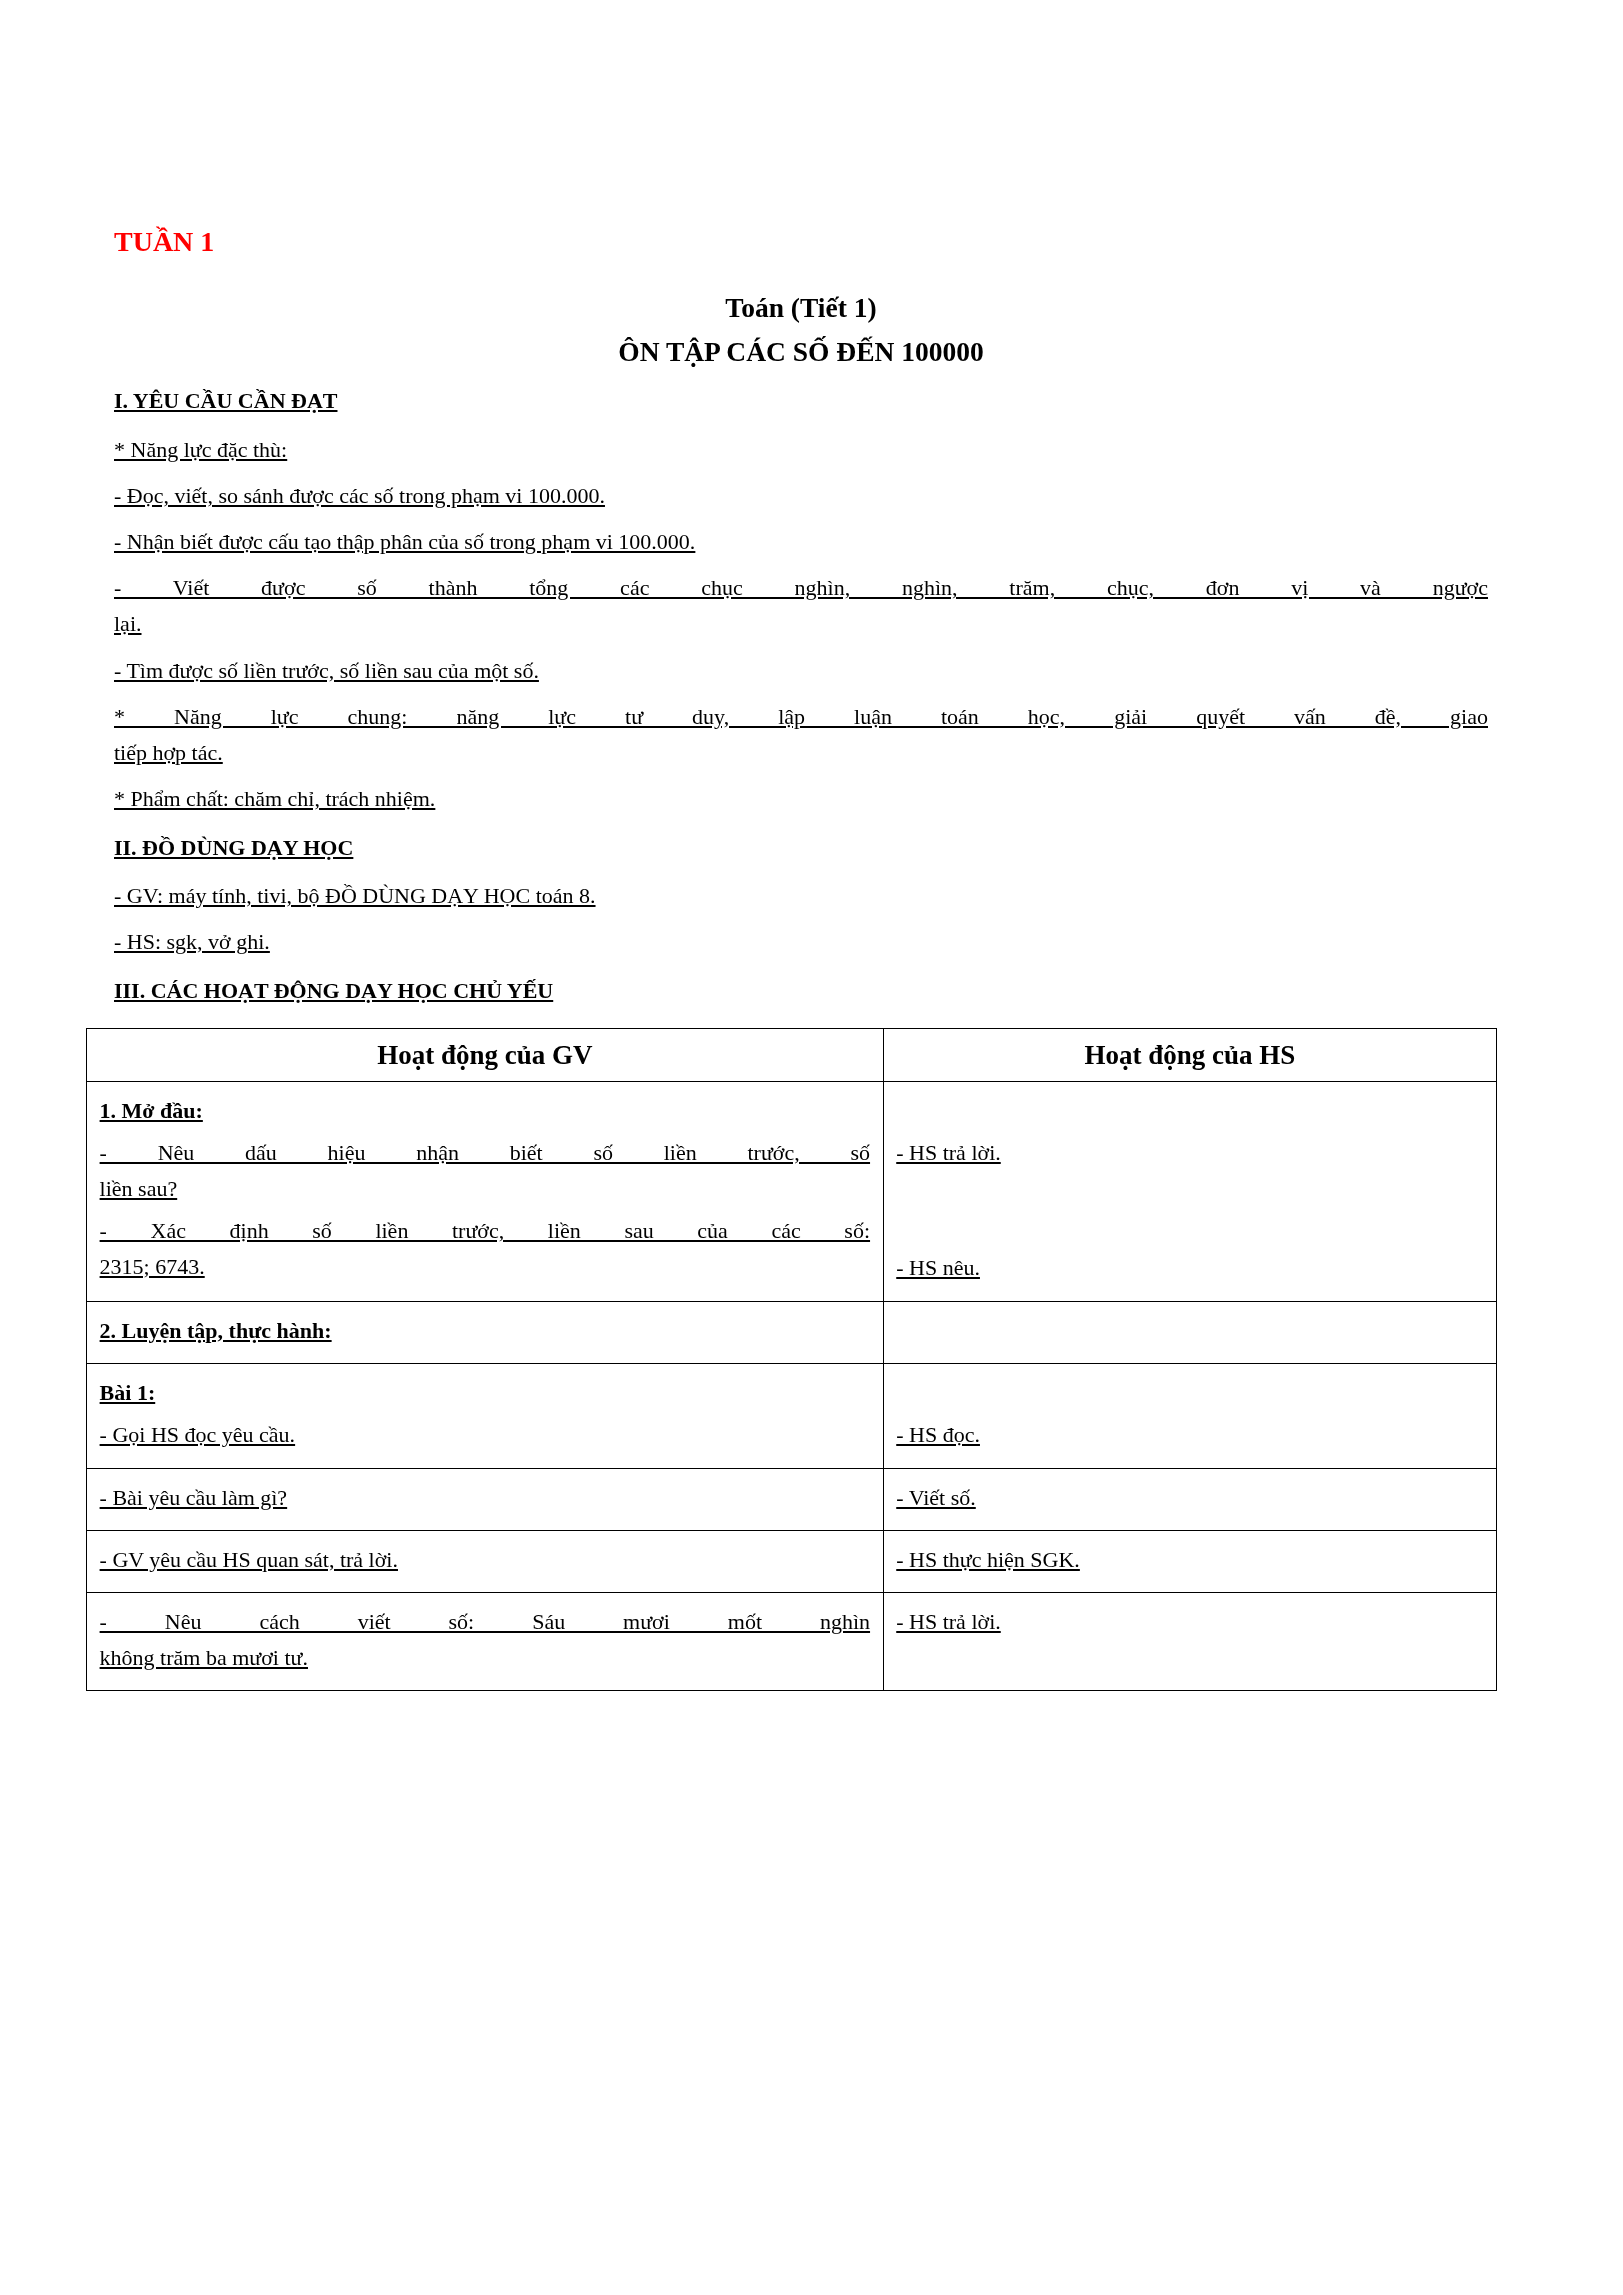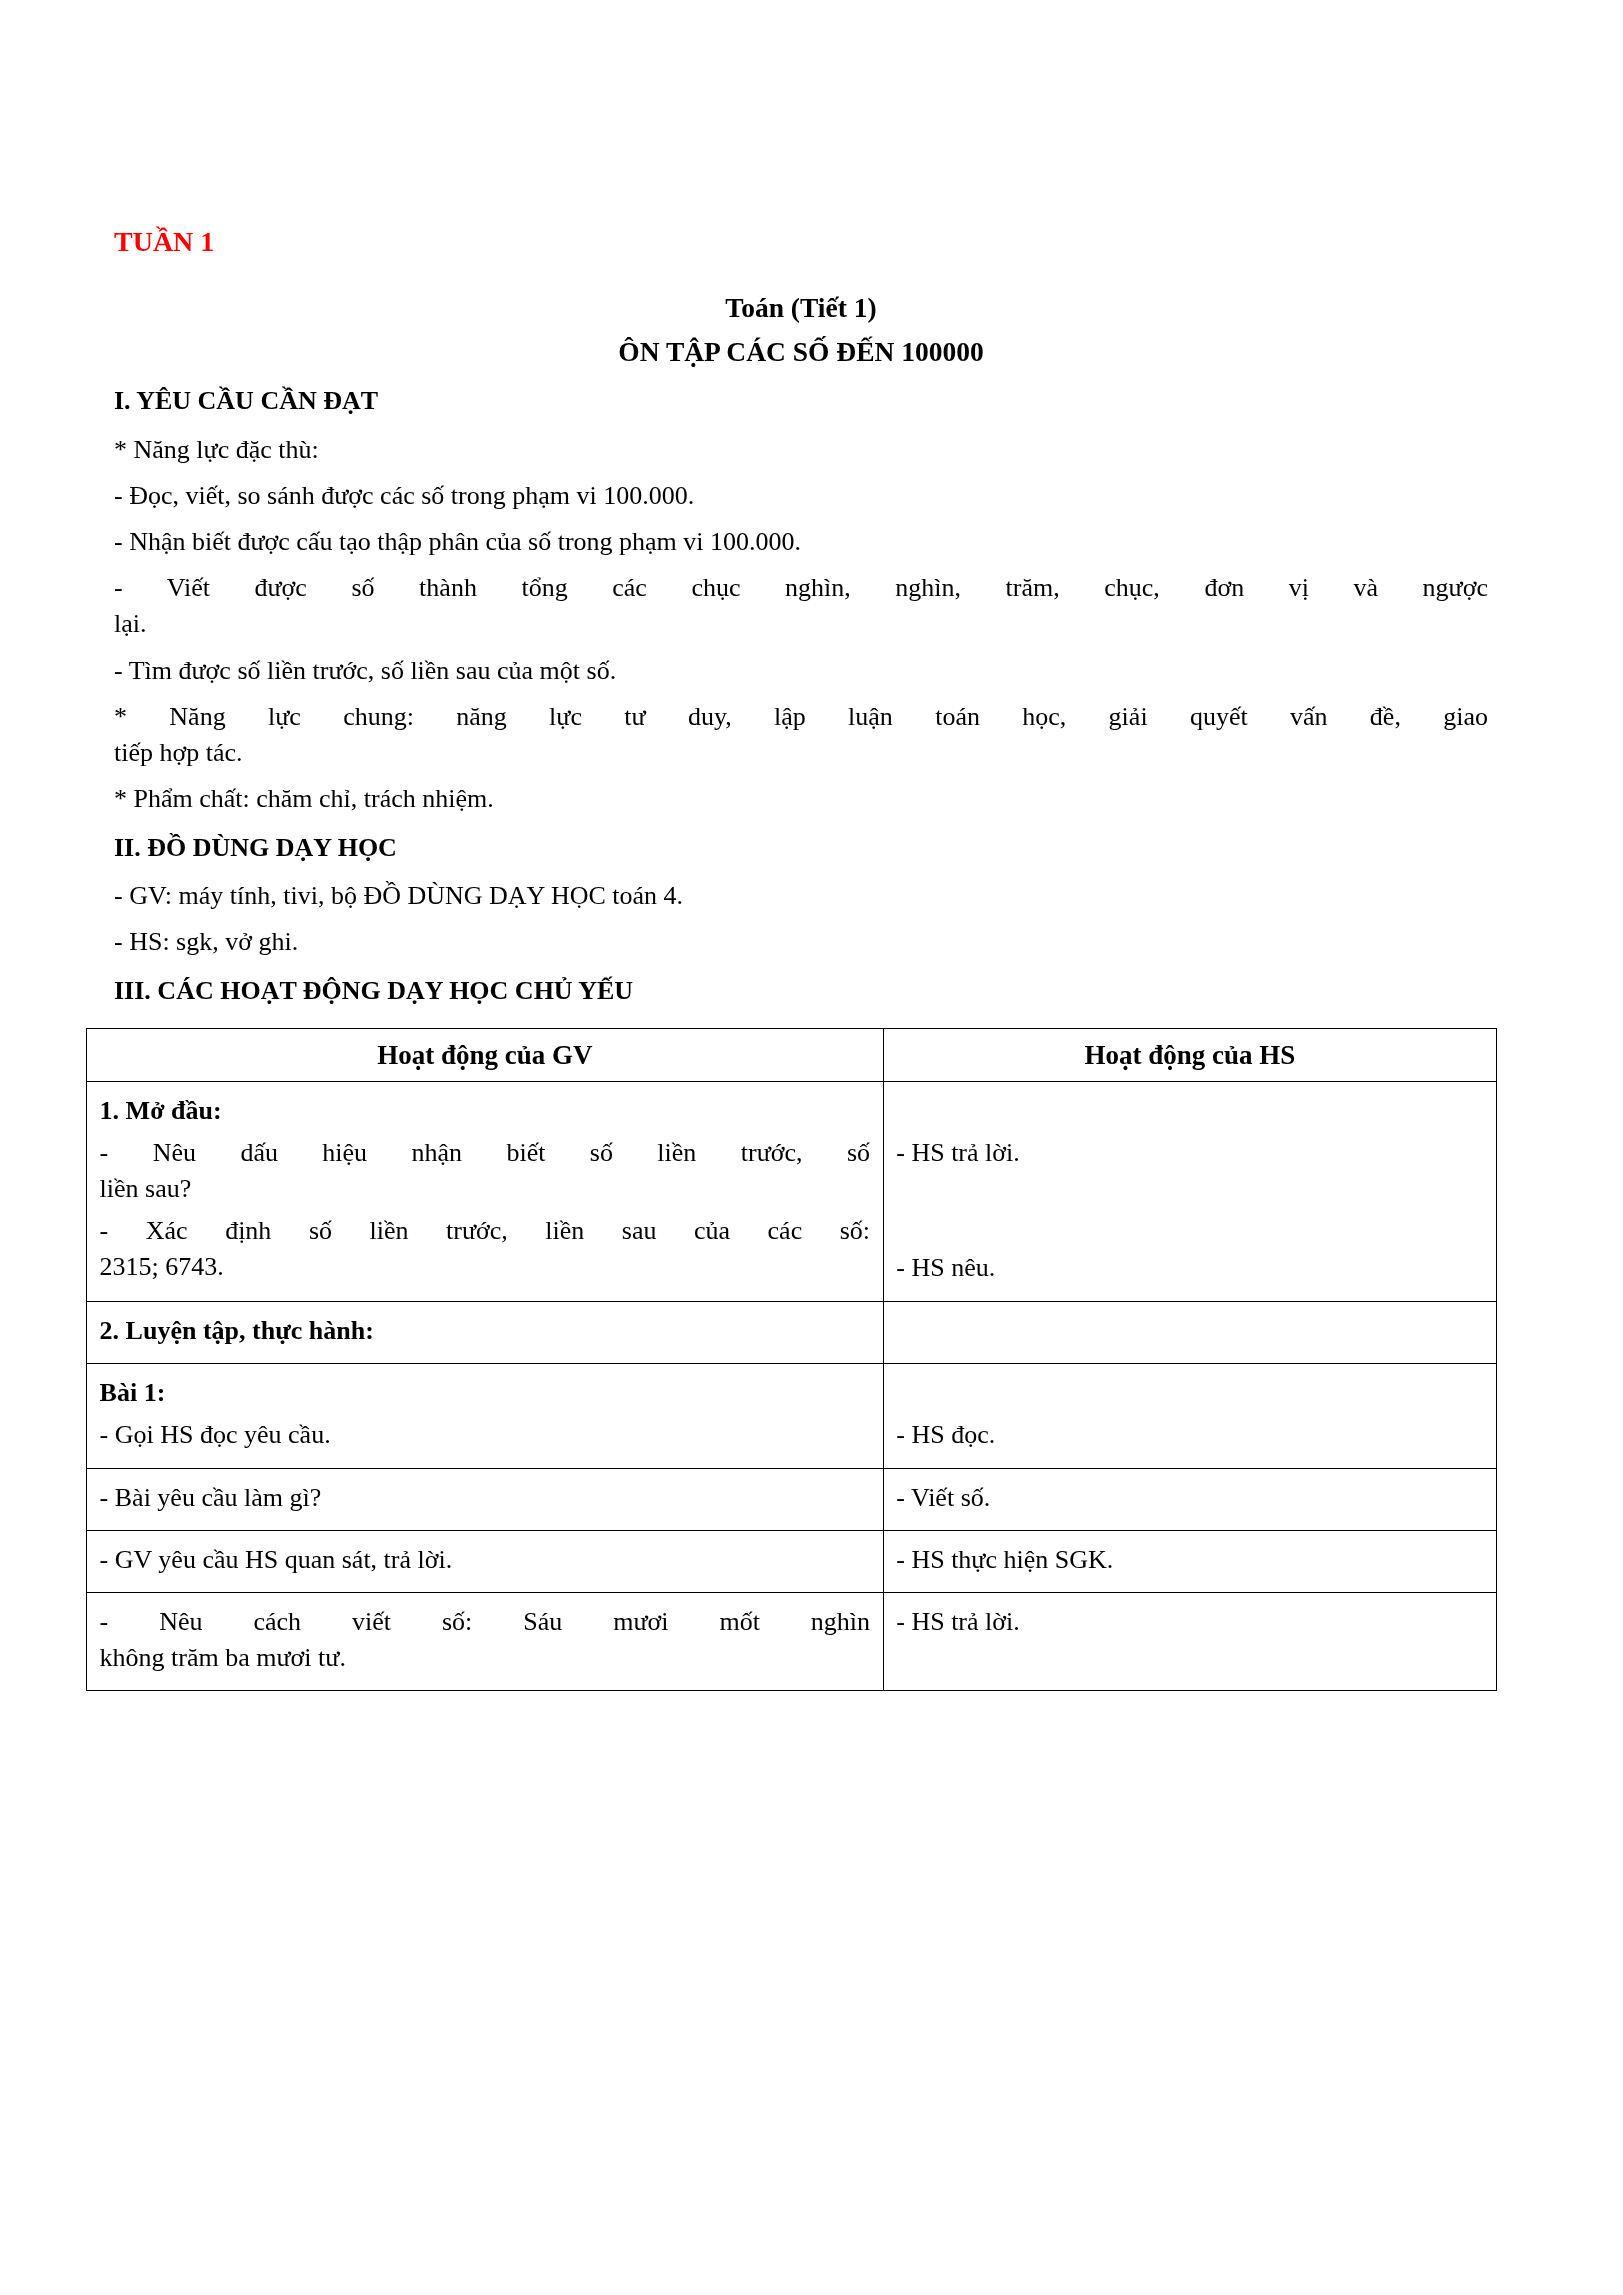--- a/index.html
+++ b/index.html
@@ -29,23 +29,24 @@
     margin-bottom: 28px;
   }
   .title-center {
     text-align: center;
     font-weight: bold;
     font-size: 27.5px;
     line-height: 39px;
     margin: 4.7px 0;
   }
   .para, .heading {
-    font-size: 26px;
+    font-size: 22px;
     line-height: 36px;
     margin: 10.2px 0;
+    text-decoration: underline;
   }
   .heading {
     font-weight: bold;
     margin: 12.6px 0;
   }
   .para .line, .heading .line { min-height: 36px; }
   
   .line.stretch {
     text-align: justify;
     text-align-last: justify;
@@ -116,21 +117,21 @@
         <div class="line stretch">* Năng lực chung: năng lực tư duy, lập luận toán học, giải quyết vấn đề, giao</div>
         <div class="line">tiếp hợp tác.</div>
       </div>
       <div class="para">
         <div class="line">* Phẩm chất: chăm chỉ, trách nhiệm.</div>
       </div>
       <div class="heading">
         <div class="line">II. ĐỒ DÙNG DẠY HỌC</div>
       </div>
       <div class="para">
-        <div class="line">- GV: máy tính, tivi, bộ ĐỒ DÙNG DẠY HỌC toán 4.</div>
+        <div class="line">- GV: máy tính, tivi, bộ ĐỒ DÙNG DẠY HỌC toán 8.</div>
       </div>
       <div class="para">
         <div class="line">- HS: sgk, vở ghi.</div>
       </div>
       <div class="heading">
         <div class="line">III. CÁC HOẠT ĐỘNG DẠY HỌC CHỦ YẾU</div>
       </div>
     </div>
 
   <table class="activity-table">

